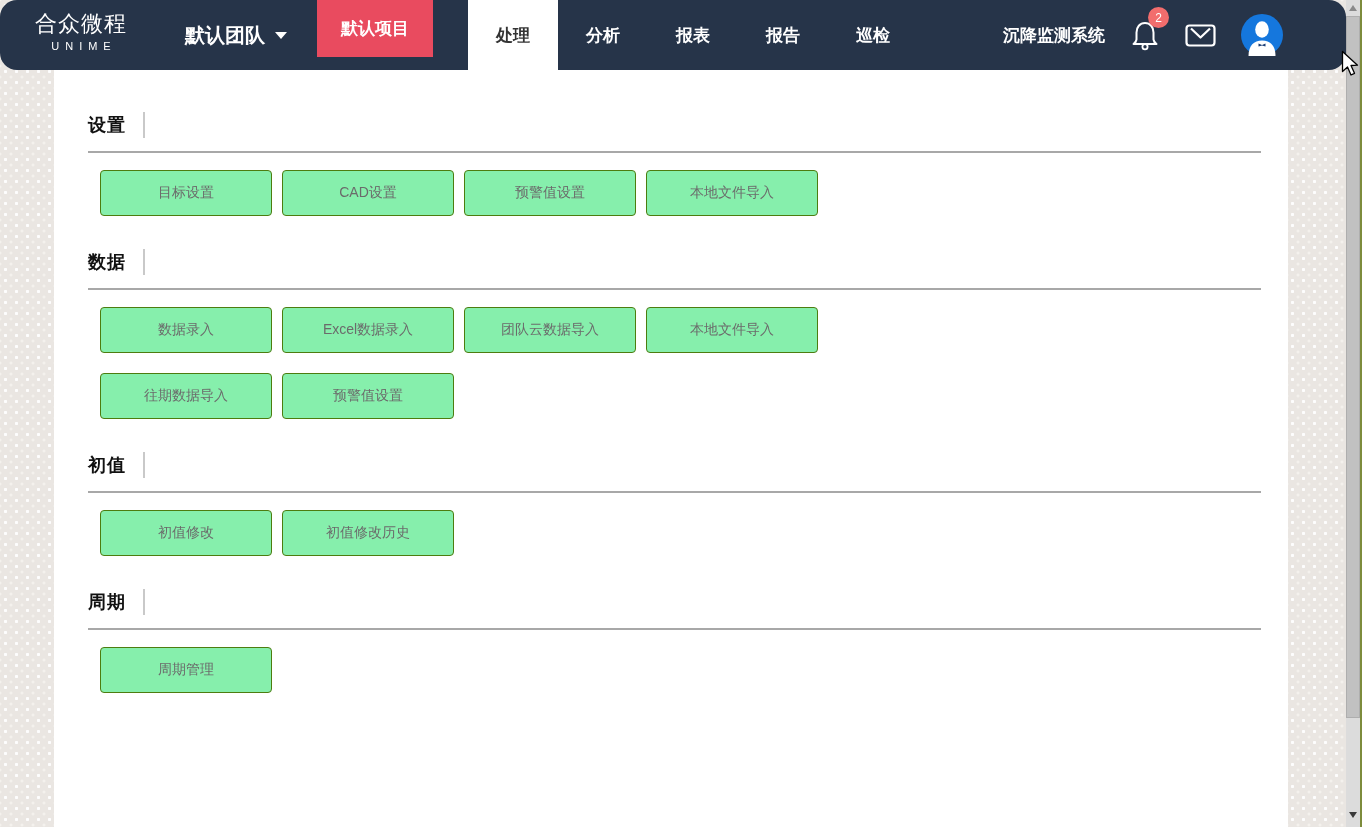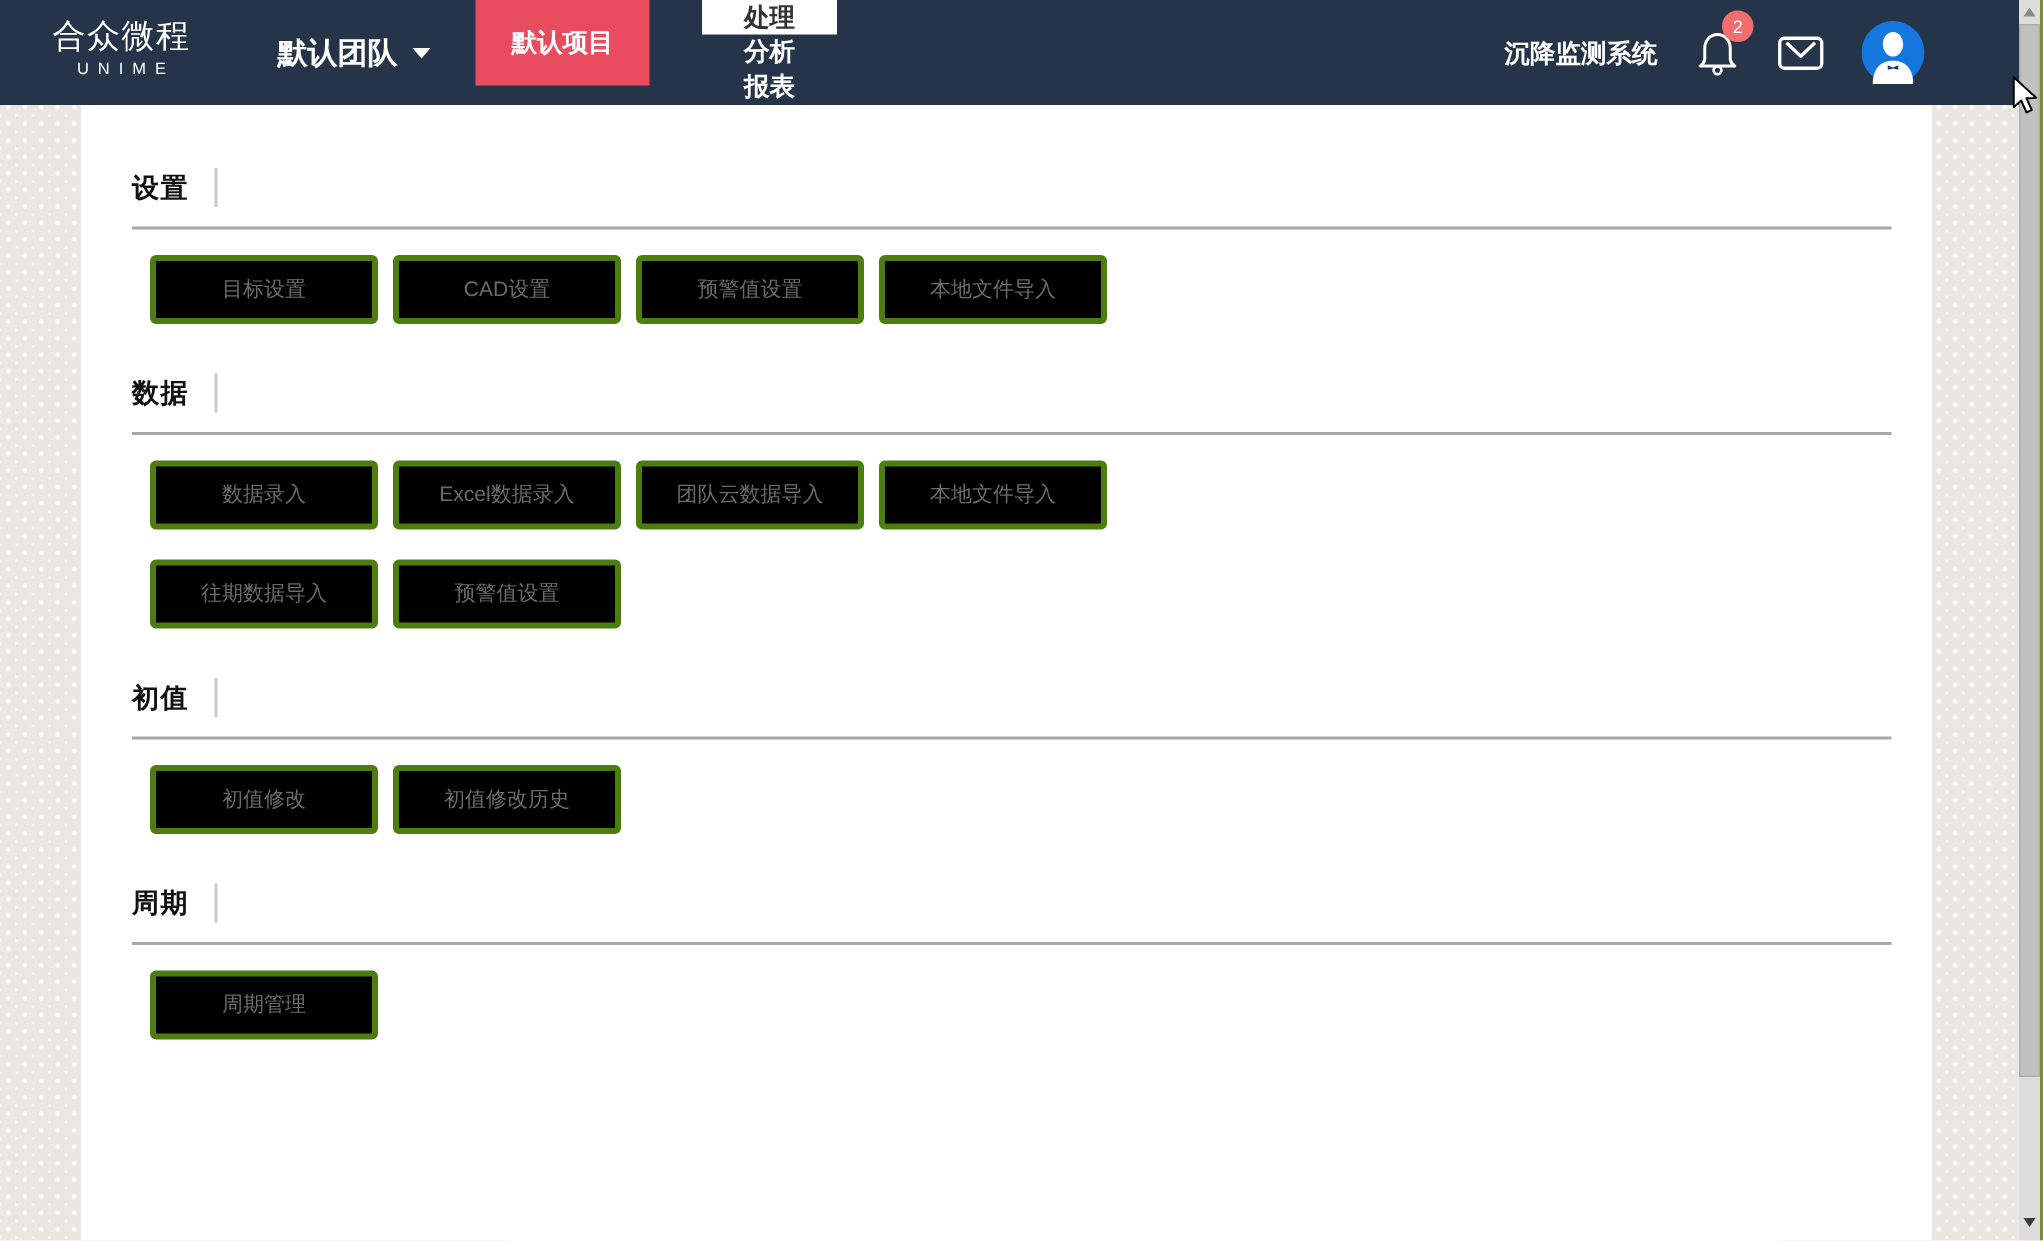--- a/index.html
+++ b/index.html
@@ -21,46 +21,46 @@
     background:#ffffff; padding:42px 27px 0 34px;
   }
   .sec { margin-bottom:33px; }
   .sec-head { display:flex; align-items:center; height:26px; }
   .sec-title { font-size:18px; font-weight:bold; color:#111; letter-spacing:1px; }
   .vbar { width:2px; height:26px; background:#c9c9c9; margin-left:17px; }
   .hdivider { height:2px; background:#a8a8a8; margin-top:13px; }
   .btn-row { display:flex; gap:10px; margin-left:12px; margin-top:17px; }
   .btn-row + .btn-row { margin-top:20px; }
   .fn-btn {
-    width:152px; height:46px; background:#000000;
-    border:4px solid #4d7c0f; border-radius:4px;
+    width:172px; height:46px; background:#86efac;
+    border:1px solid #4d7c0f; border-radius:4px;
     font-family:"Liberation Sans", sans-serif;
     font-size:14px; color:#6b6b6b; cursor:pointer;
   }
 
   
   .navbar {
     position:absolute; left:0; top:0; width:1346px; height:70px;
-    background:#263449; color:#fff;
+    background:#263449; color:#fff;border-radius:17px;
   }
   .logo { position:absolute; left:33px; top:11px; width:96px; text-align:center; }
   .logo-title { font-size:22px; letter-spacing:1px; color:#fff; line-height:26px; }
   .logo-sub { font-size:11px; letter-spacing:6px; color:#fff; margin-top:3px; text-indent:6px; }
   .team-selector {
     position:absolute; left:185px; top:0; height:70px;
     display:flex; align-items:center; gap:10px; cursor:pointer;
   }
   .team-label { font-size:20px; font-weight:bold; }
   .caret-down { width:0; height:0; border-left:6px solid transparent; border-right:6px solid transparent; border-top:7px solid #fff; }
   .project-btn {
     position:absolute; left:317px; top:0; width:116px; height:57px;
     background:#e94b5f; color:#fff; border:none; font-family:"Liberation Sans", sans-serif;
     font-size:17px; font-weight:bold; cursor:pointer;
   }
-  .tabs { position:absolute; left:468px; top:0; height:66px; display:flex;flex-direction:column; }
+  .tabs { position:absolute; left:468px; top:0; height:66px; display:flex; }
   .tab {
     width:90px; height:70px; display:flex; align-items:center; justify-content:center;
     font-size:17px; font-weight:bold; color:#fff; cursor:pointer;
   }
   .tab.active { background:#ffffff; color:#333333; }
   .system-name {
     position:absolute; left:1003px; top:0; height:70px;
     display:flex; align-items:center; font-size:17px; font-weight:bold;
   }
   .bell-wrap { position:absolute; left:1130px; top:20px; width:40px; height:34px; cursor:pointer; }

